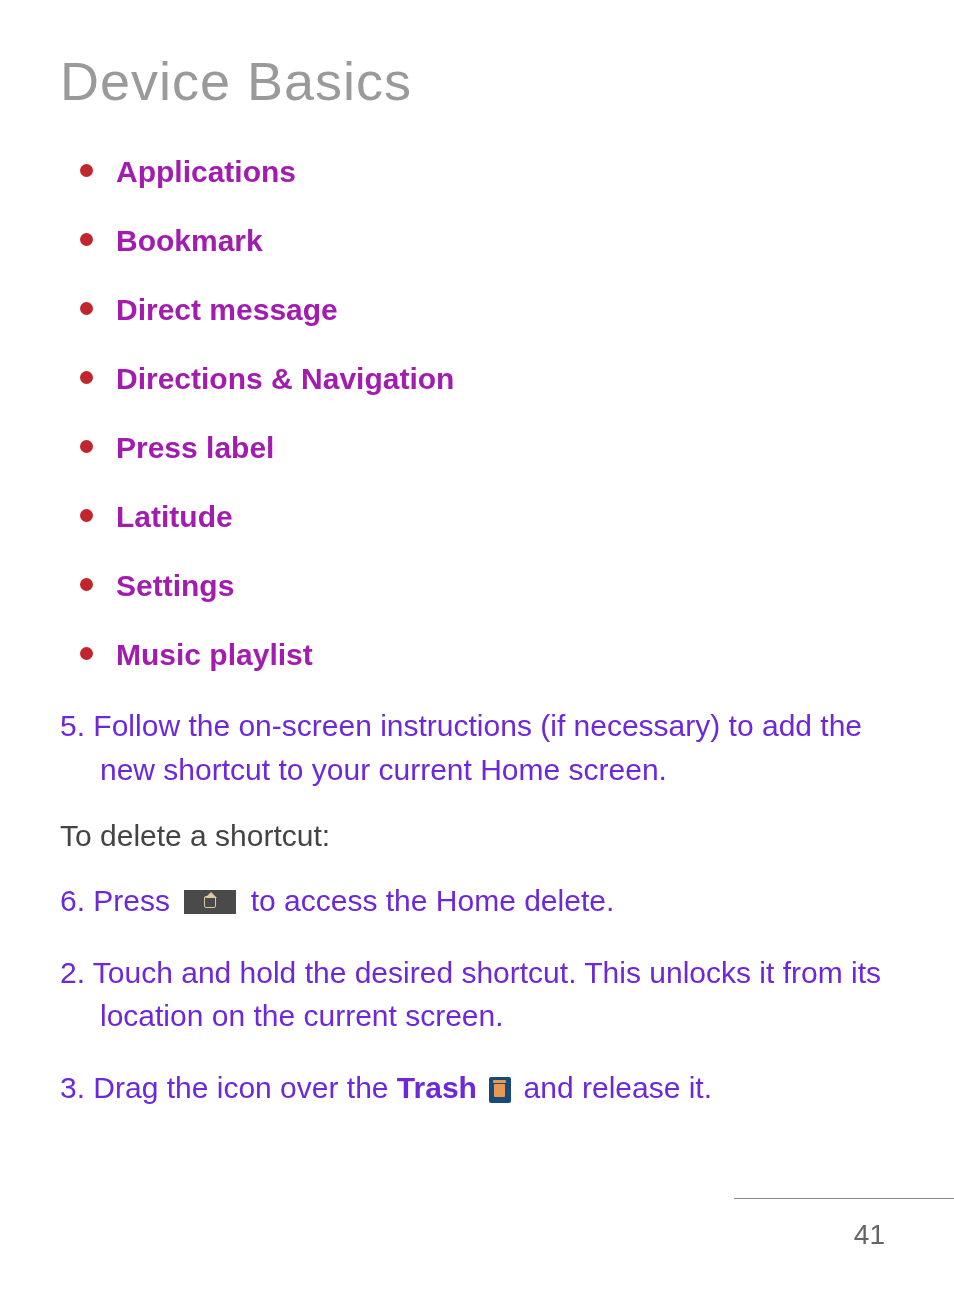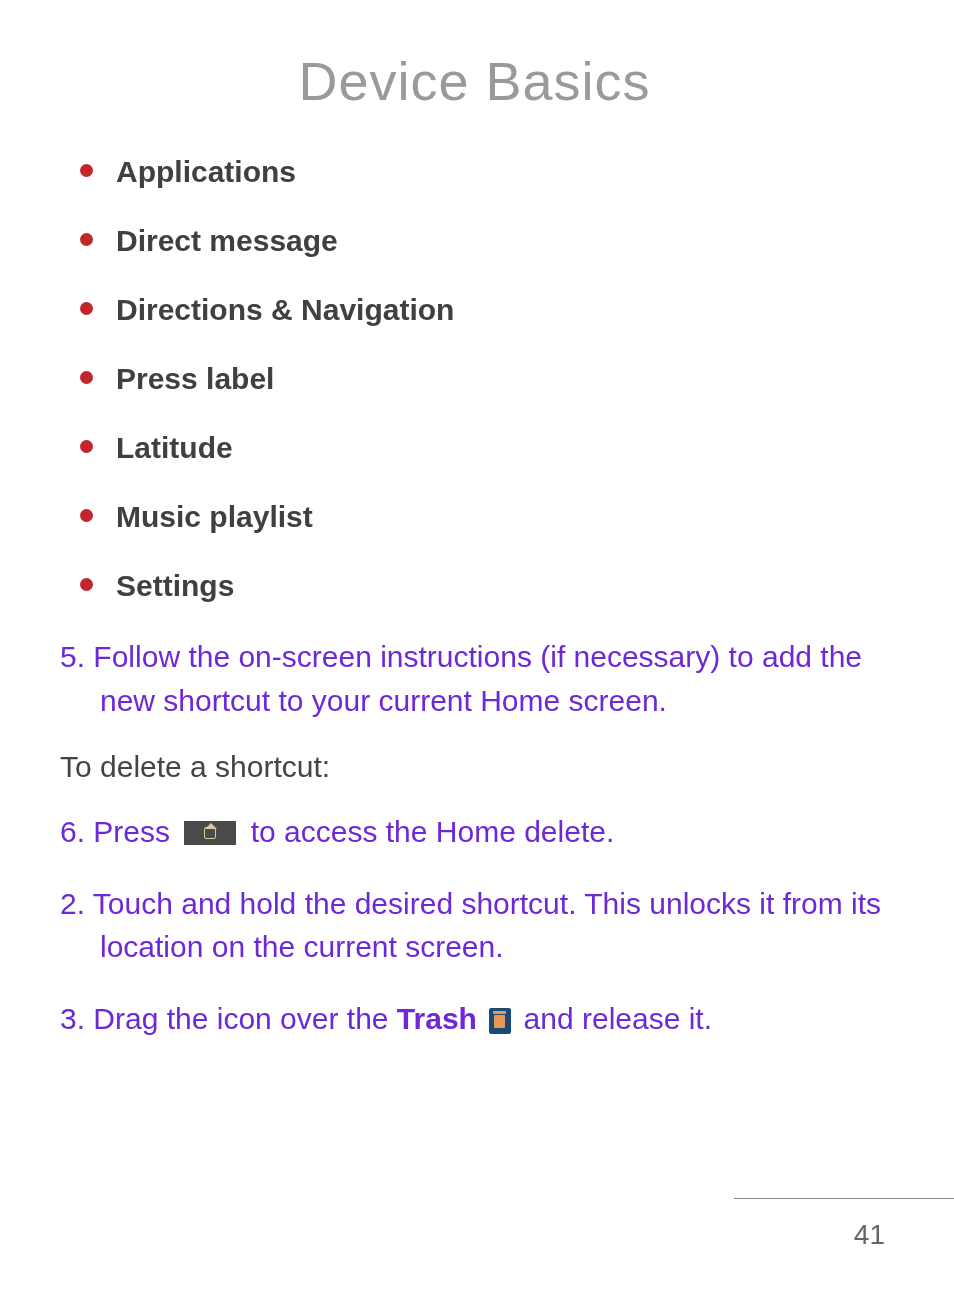--- a/index.html
+++ b/index.html
@@ -10,37 +10,37 @@
     color: #444444;
     position: relative;
   }
   .page {
     position: relative;
     width: 954px;
     height: 1291px;
     padding: 50px 60px 0 60px;
   }
   .title {
-    text-align: center;
+    text-align: left;
     font-size: 54px;
     font-weight: 400;
     color: #9a9a9a;
     letter-spacing: 1px;
     margin-bottom: 40px;
     margin-right: 5px;
   }
   ul.bullets {
     list-style: none;
     padding-left: 20px;
   }
   ul.bullets li {
     position: relative;
     font-size: 30px;
     font-weight: 600;
-    color: #404040;
+    color: #a21caf;
     margin-bottom: 30px;
     padding-left: 36px;
     line-height: 1.3;
   }
   ul.bullets li::before {
     content: "";
     position: absolute;
     left: 0;
     top: 12px;
     width: 13px;
@@ -133,26 +133,27 @@
 </style>
 </head>
 <body>
 
 <div class="page">
 
   <h1 class="title">Device Basics</h1>
 
   <ul class="bullets">
     <li>Applications</li>
+    <li>Bookmark</li>
     <li>Direct message</li>
     <li>Directions &amp; Navigation</li>
     <li>Press label</li>
     <li>Latitude</li>
+    <li>Settings</li>
     <li>Music playlist</li>
-    <li>Settings</li>
   </ul>
 
   <p class="step">5. Follow the on-screen instructions (if necessary) to add the new shortcut to your current Home screen.</p>
 
   <p class="subheading">To delete a shortcut:</p>
 
   <p class="step">
     <span>6. Press </span><span class="icon-home"></span><span> to access the Home delete.</span>
   </p>
 

